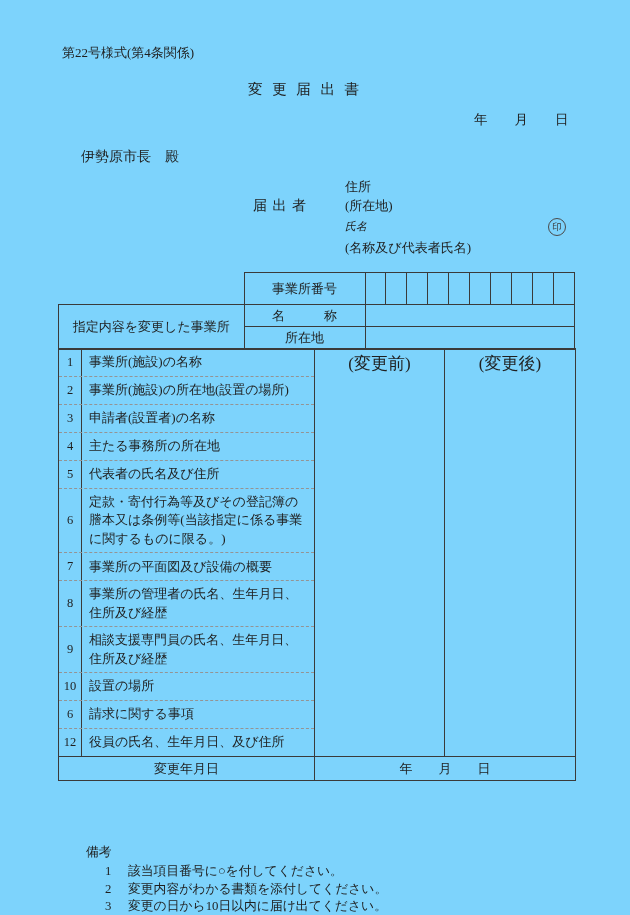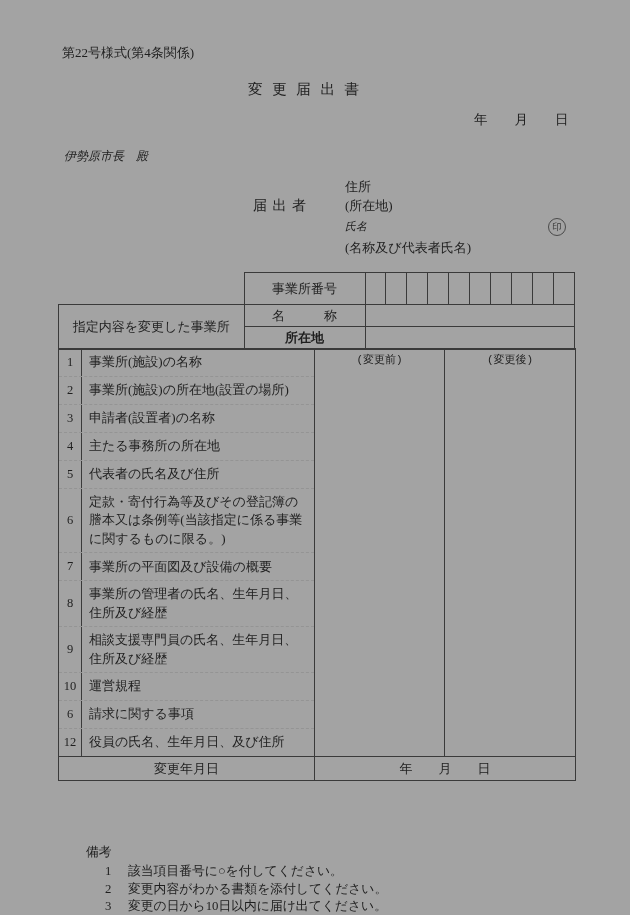--- a/index.html
+++ b/index.html
@@ -1,32 +1,32 @@
 <!DOCTYPE html>
 <html><head>
 <meta charset="utf-8">
 <style>
   html,body { margin:0; padding:0; background:#ffffff; }
   .page {
     position:relative;
     width:630px; height:915px;
-    background:#a3a3a3;
+    background:#7dd3fc;
     font-family:"Liberation Serif","DejaVu Serif",serif;
     color:#1f1f1f;
     overflow:hidden;
   }
   .abs { position:absolute; }
 
   .form-number { left:62px; top:44px; font-size:13px; }
   .doc-title {
     left:0; top:80px; width:610px;
     text-align:center; font-size:14.5px; letter-spacing:3px; white-space:pre;
   }
   .date-line { left:474px; top:111px; font-size:13.5px; }
-  .addressee { left:64px; top:148px; font-size:12px;font-style:italic; }
+  .addressee { left:81px; top:148px; font-size:14px; }
 
   .applicant-label { left:253px; top:197px; font-size:14px; letter-spacing:1px; white-space:pre; }
   .addr-label { left:345px; top:178px; font-size:13px; }
   .addr-note  { left:345px; top:197px; font-size:13px; }
   .name-label { left:345px; top:219px; font-size:11px;font-style:italic; }
   .name-note  { left:345px; top:239px; font-size:13px; }
 
   .seal {
     left:548px; top:218px; width:16px; height:16px;
     border:1.4px solid #4a4a4a; border-radius:50%;
@@ -41,21 +41,21 @@
   }
   table.office-table td {
     border:1px solid #3a3a3a; padding:0;
     font-size:13px; text-align:center; vertical-align:middle;
     overflow:hidden;
     margin-top:45px;
   }
   table.office-table td.noborder { border:none; }
   tr.ot-r1 { height:32px; }
   tr.ot-r2 { height:22px; }
-  tr.ot-r3 { height:23px;font-weight:bold; }
+  tr.ot-r3 { height:23px; }
   td.ot-spacer { width:185px; }
   td.ot-numlabel { width:120px; }
   td.ot-value { text-align:left; }
 
   
   table.change-table {
     position:absolute; left:58px; top:348px;
     width:517px; border-collapse:collapse; table-layout:fixed;
   }
   table.change-table td { border:1px solid #3a3a3a; padding:0; font-size:13px; }
@@ -67,21 +67,21 @@
   .item-no {
     flex:none; width:22px; border-right:1px solid #3a3a3a;
     display:flex; align-items:center; justify-content:center;
     font-size:12.5px;
   }
   .item-text {
     flex:1; padding:4px 4px 4px 7px; line-height:1.42;
     display:flex; align-items:center; text-align:left;
   }
   td.ct-tall { vertical-align:top; text-align:center; }
-  .tall-label { padding-top:3px; font-size:11px;font-family:Liberation Mono, monospace; }
+  .tall-label { padding-top:3px; font-size:17px; }
   tr.ct-foot td { height:23px; text-align:center; }
 
   
   .notes { left:86px; top:844px; font-size:12.8px; }
   .notes-title { margin-bottom:2px; }
   .note-row { display:flex; margin-left:19px; line-height:17.5px; }
   .note-no { flex:none; width:13px; }
   .note-text { padding-left:10px; }
 </style>
 </head>
@@ -182,21 +182,21 @@
               <div class="item-text">事業所の管理者の氏名、生年月日、住所及び経歴</div>
             </div>
 
             <div class="item-row">
               <div class="item-no">9</div>
               <div class="item-text">相談支援専門員の氏名、生年月日、住所及び経歴</div>
             </div>
 
             <div class="item-row">
               <div class="item-no">10</div>
-              <div class="item-text">運営規程</div>
+              <div class="item-text">設置の場所</div>
             </div>
 
             <div class="item-row">
               <div class="item-no">6</div>
               <div class="item-text">請求に関する事項</div>
             </div>
 
             <div class="item-row">
               <div class="item-no">12</div>
               <div class="item-text">役員の氏名、生年月日、及び住所</div>

